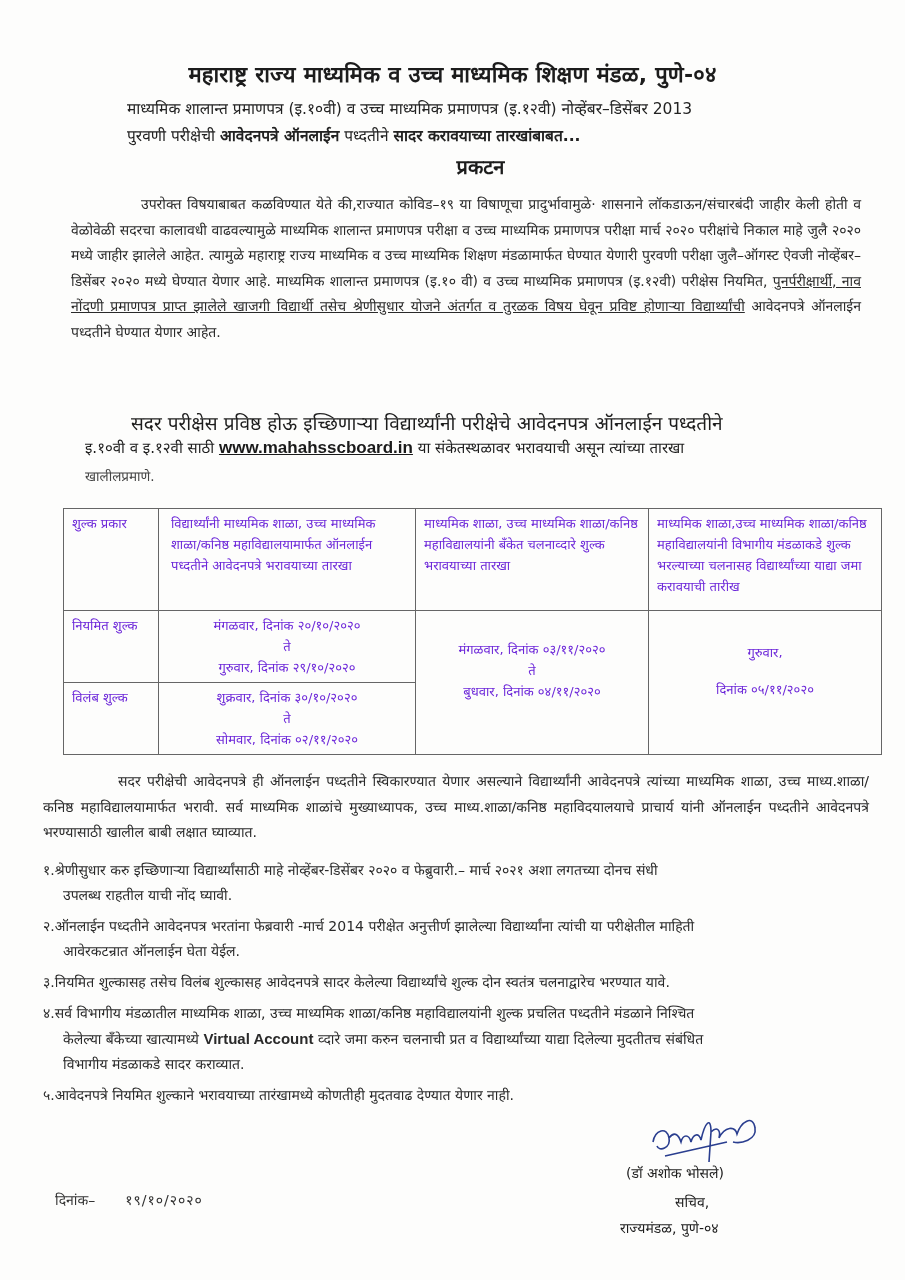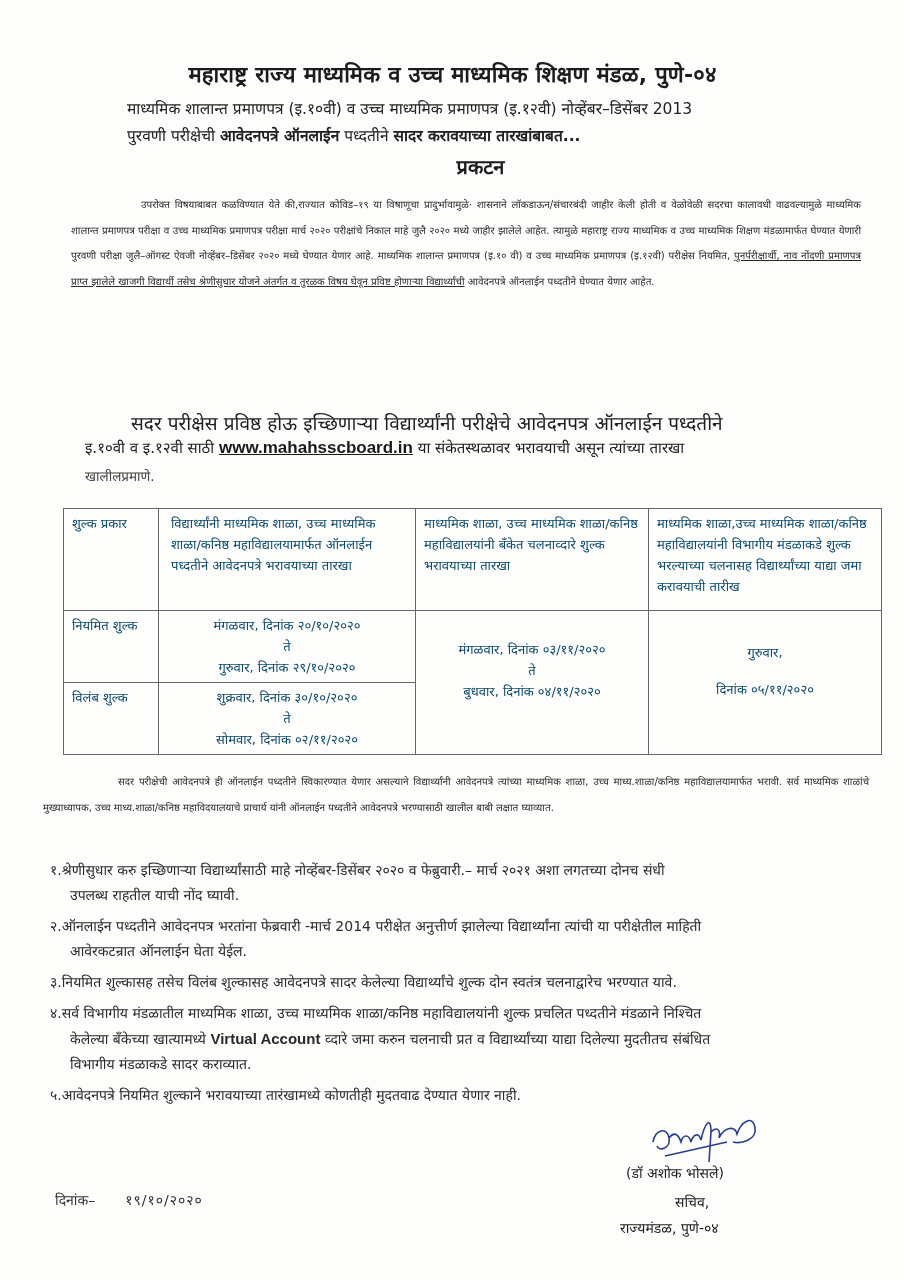--- a/index.html
+++ b/index.html
@@ -7,47 +7,47 @@
     width: 905px; height: 1280px; background: #fdfdfc; position: relative; overflow: hidden;
     font-family: "DejaVu Sans", sans-serif; color: #1c1c1c;
   }
   .abs { position: absolute; white-space: nowrap; }
   .title { left: 0; width: 905px; top: 58px; text-align: center; font-size: 22px; font-weight: bold; letter-spacing: 0.2px; }
   .sub1 { left: 127px; top: 97px; font-size: 15.5px; color: #222; }
   .sub2 { left: 127px; top: 124px; font-size: 15.5px; color: #222; }
   .sub2 b { font-weight: bold; }
   .heading { left: 0; width: 905px; top: 153px; text-align: center; font-size: 20px; font-weight: bold; padding-left: 28px; }
 
-  .para { position: absolute; left: 71px; width: 790px; font-size: 10px; line-height: 25.5px; color: #2a2a2a; text-align: justify; }
+  .para { position: absolute; left: 71px; width: 790px; font-size: 14px; line-height: 25.5px; color: #2a2a2a; text-align: justify; }
   .p1 { top: 192px; }
   .p1 .indent { display: inline-block; width: 70px; }
   .u { text-decoration: underline; }
   .p2line1 { left: 131px; top: 410px; font-size: 19px; }
   .p2line2 { left: 85px; top: 437px; font-size: 15px; }
   .p2line2 .link { font-family: "Liberation Sans", sans-serif; font-weight: bold; text-decoration: underline; font-size: 17px; color: #1a1a1a; }
   .p2line3 { left: 85px; top: 467px; font-size: 13.5px; color: #444; }
 
   table.sched {
     position: absolute; left: 63px; top: 508px; width: 819px; border-collapse: collapse;
-    font-size: 13px; color: #0c4a6e; padding-left: 16px;
+    font-size: 13px; color: #6d28d9; padding-left: 16px;
   }
   table.sched td { border: 1.5px solid #666; vertical-align: top; padding: 4px 8px; line-height: 21px; }
   .c1 { width: 78px; }
   .c2 { width: 240px; }
   .c3 { width: 216px; }
   .hdr-row td { height: 93px; }
   .c2 .hdrtxt { padding-left: 4px; }
   .row-reg td.c1, .row-late td.c1 { height: 60px; }
   .center { text-align: center; }
   .merged { vertical-align: middle !important; text-align: center; }
   .merged .inner { position: relative; top: -12px; }
 
   .p3 { top: 769px; }
   .list { position: absolute; left: 43px; width: 830px; font-size: 14px; color: #2a2a2a; line-height: 25px; }
-  .list .item { margin-bottom: 6px; margin-left: 7px; }
+  .list .item { margin-bottom: 6px; }
   .list .cont { padding-left: 20px; }
   .virt { font-family: "Liberation Sans", sans-serif; font-weight: bold; font-size: 15px; }
 
   .sig { left: 645px; top: 1112px; width: 120px; height: 55px; }
   .signame { left: 626px; top: 1163px; font-size: 14px; }
   .sigrole { left: 675px; top: 1192px; font-size: 14px; }
   .sigorg { left: 620px; top: 1218px; font-size: 14px; }
   .date { left: 38px; top: 1190px; font-size: 14px; color: #333; margin-left: 17px; }
   .date .val { margin-left: 30px; letter-spacing: 1px; }
 </style>

